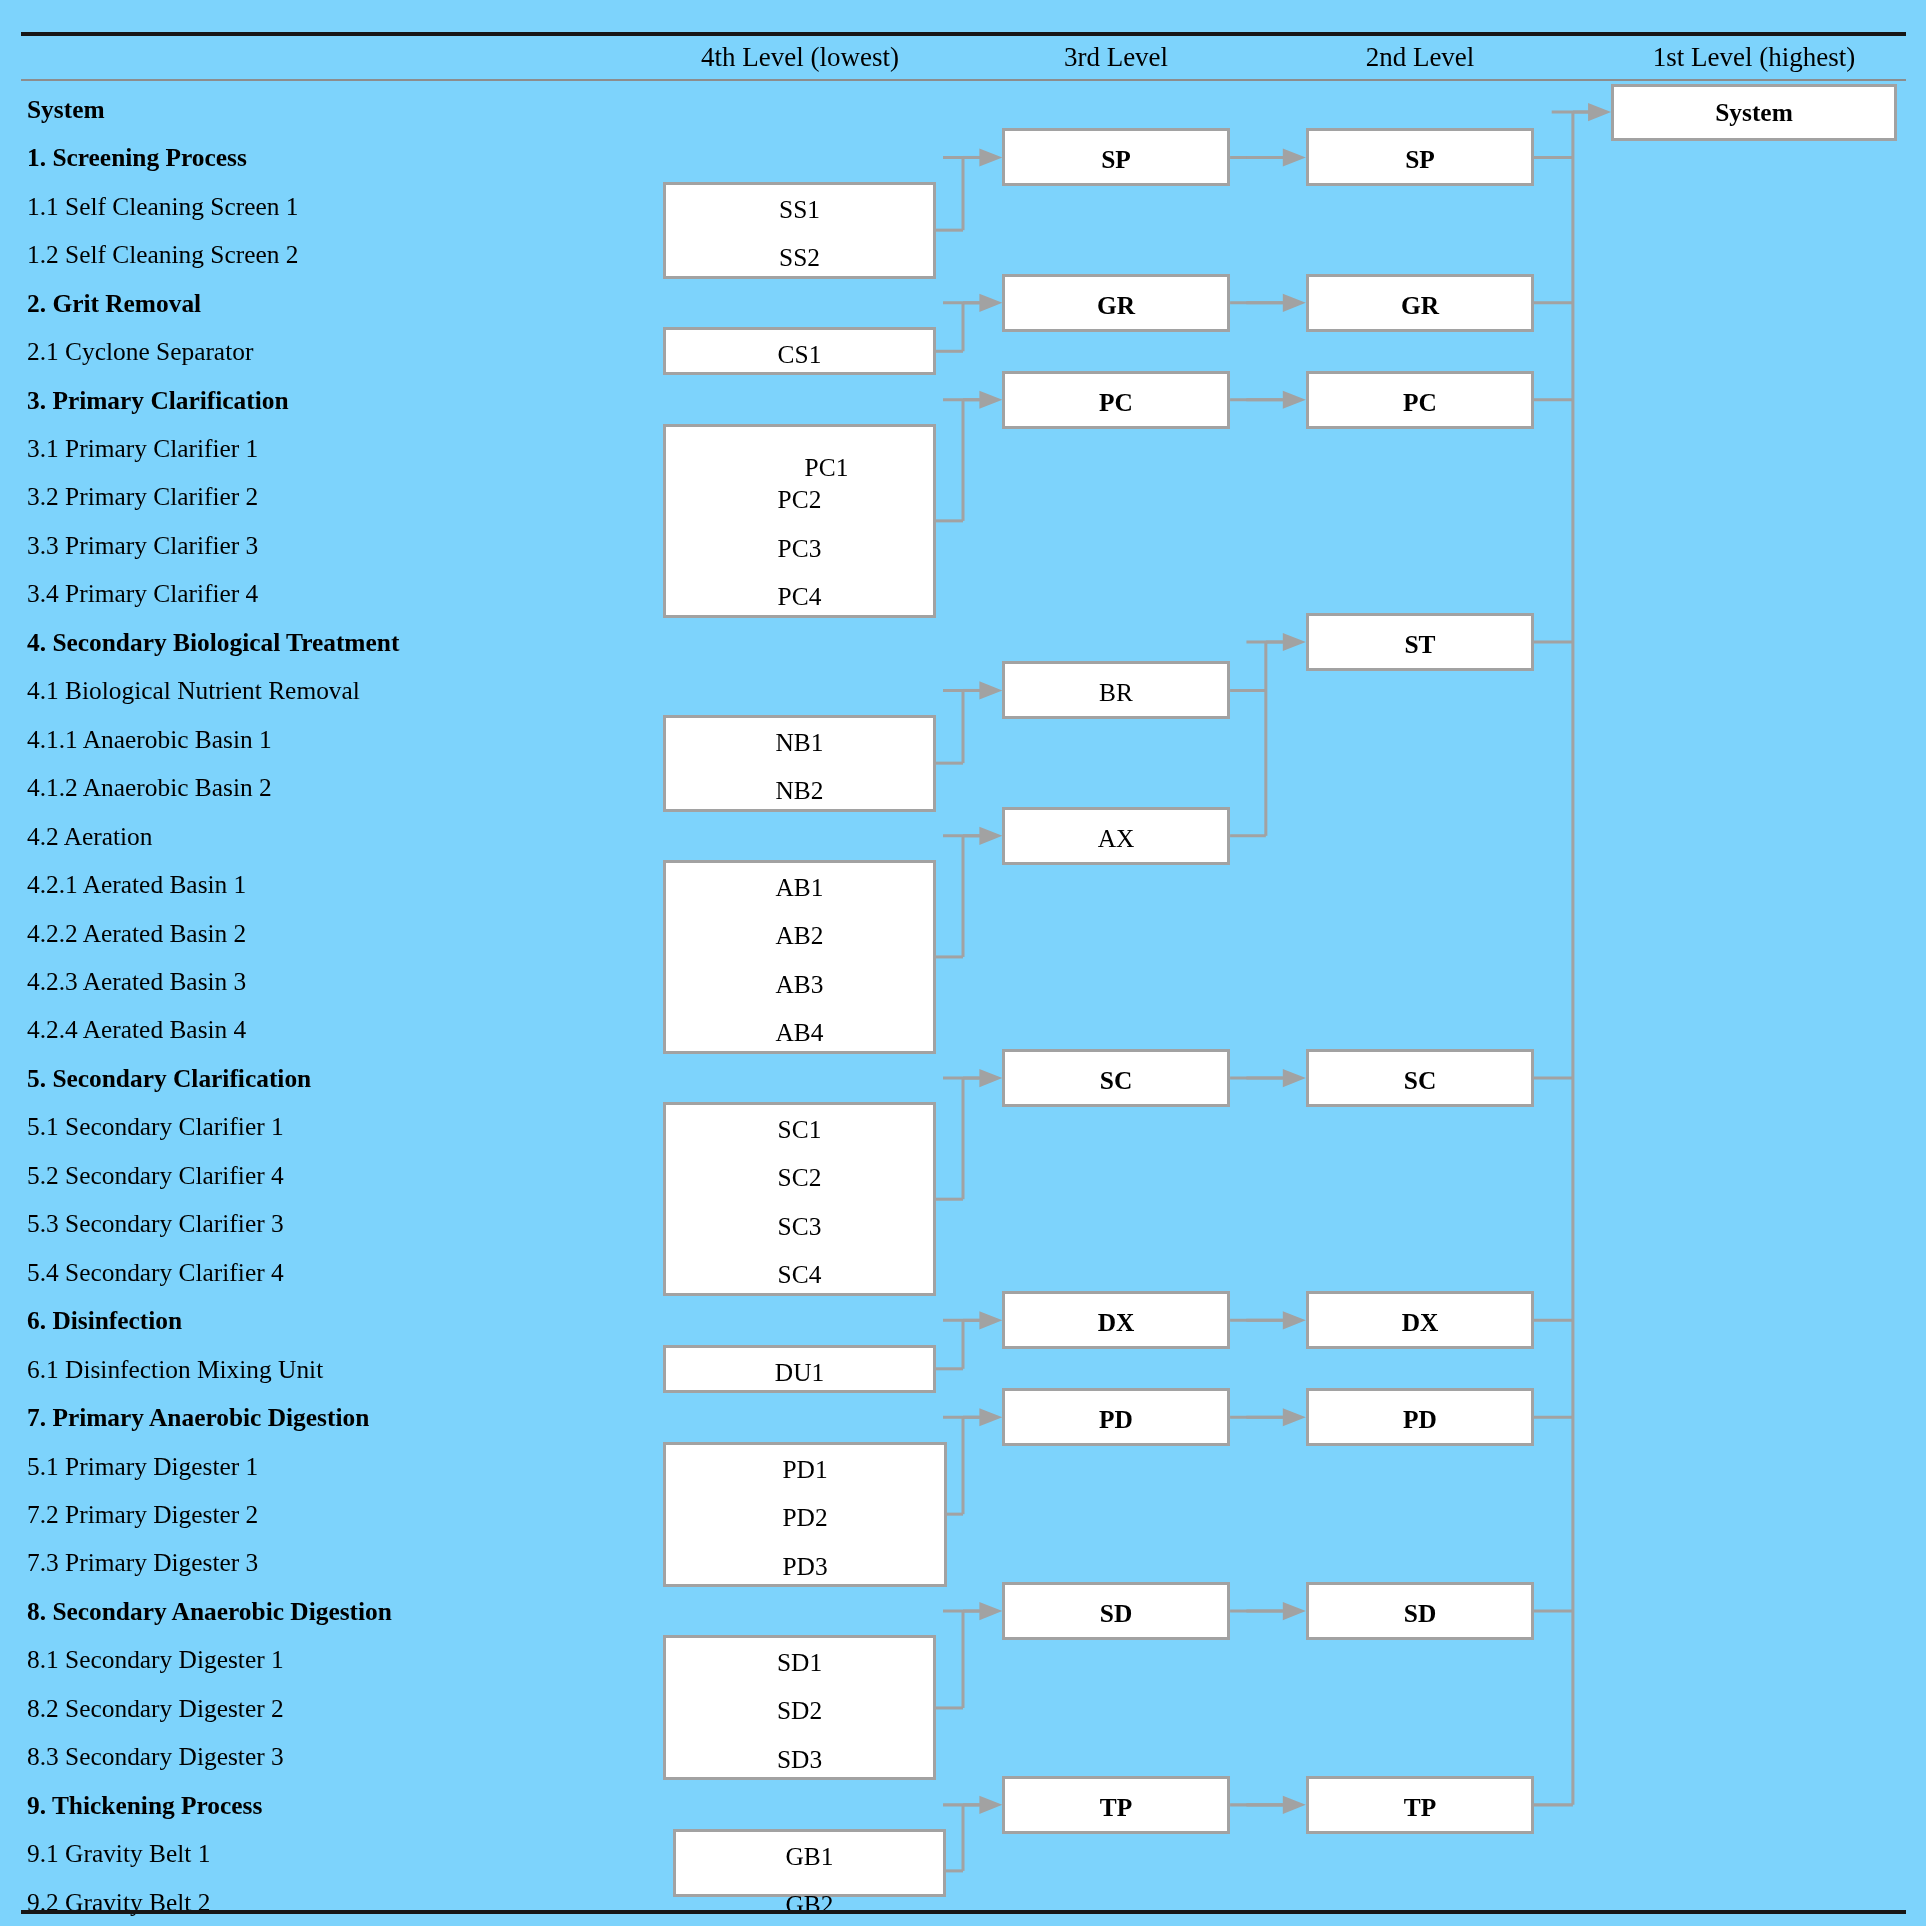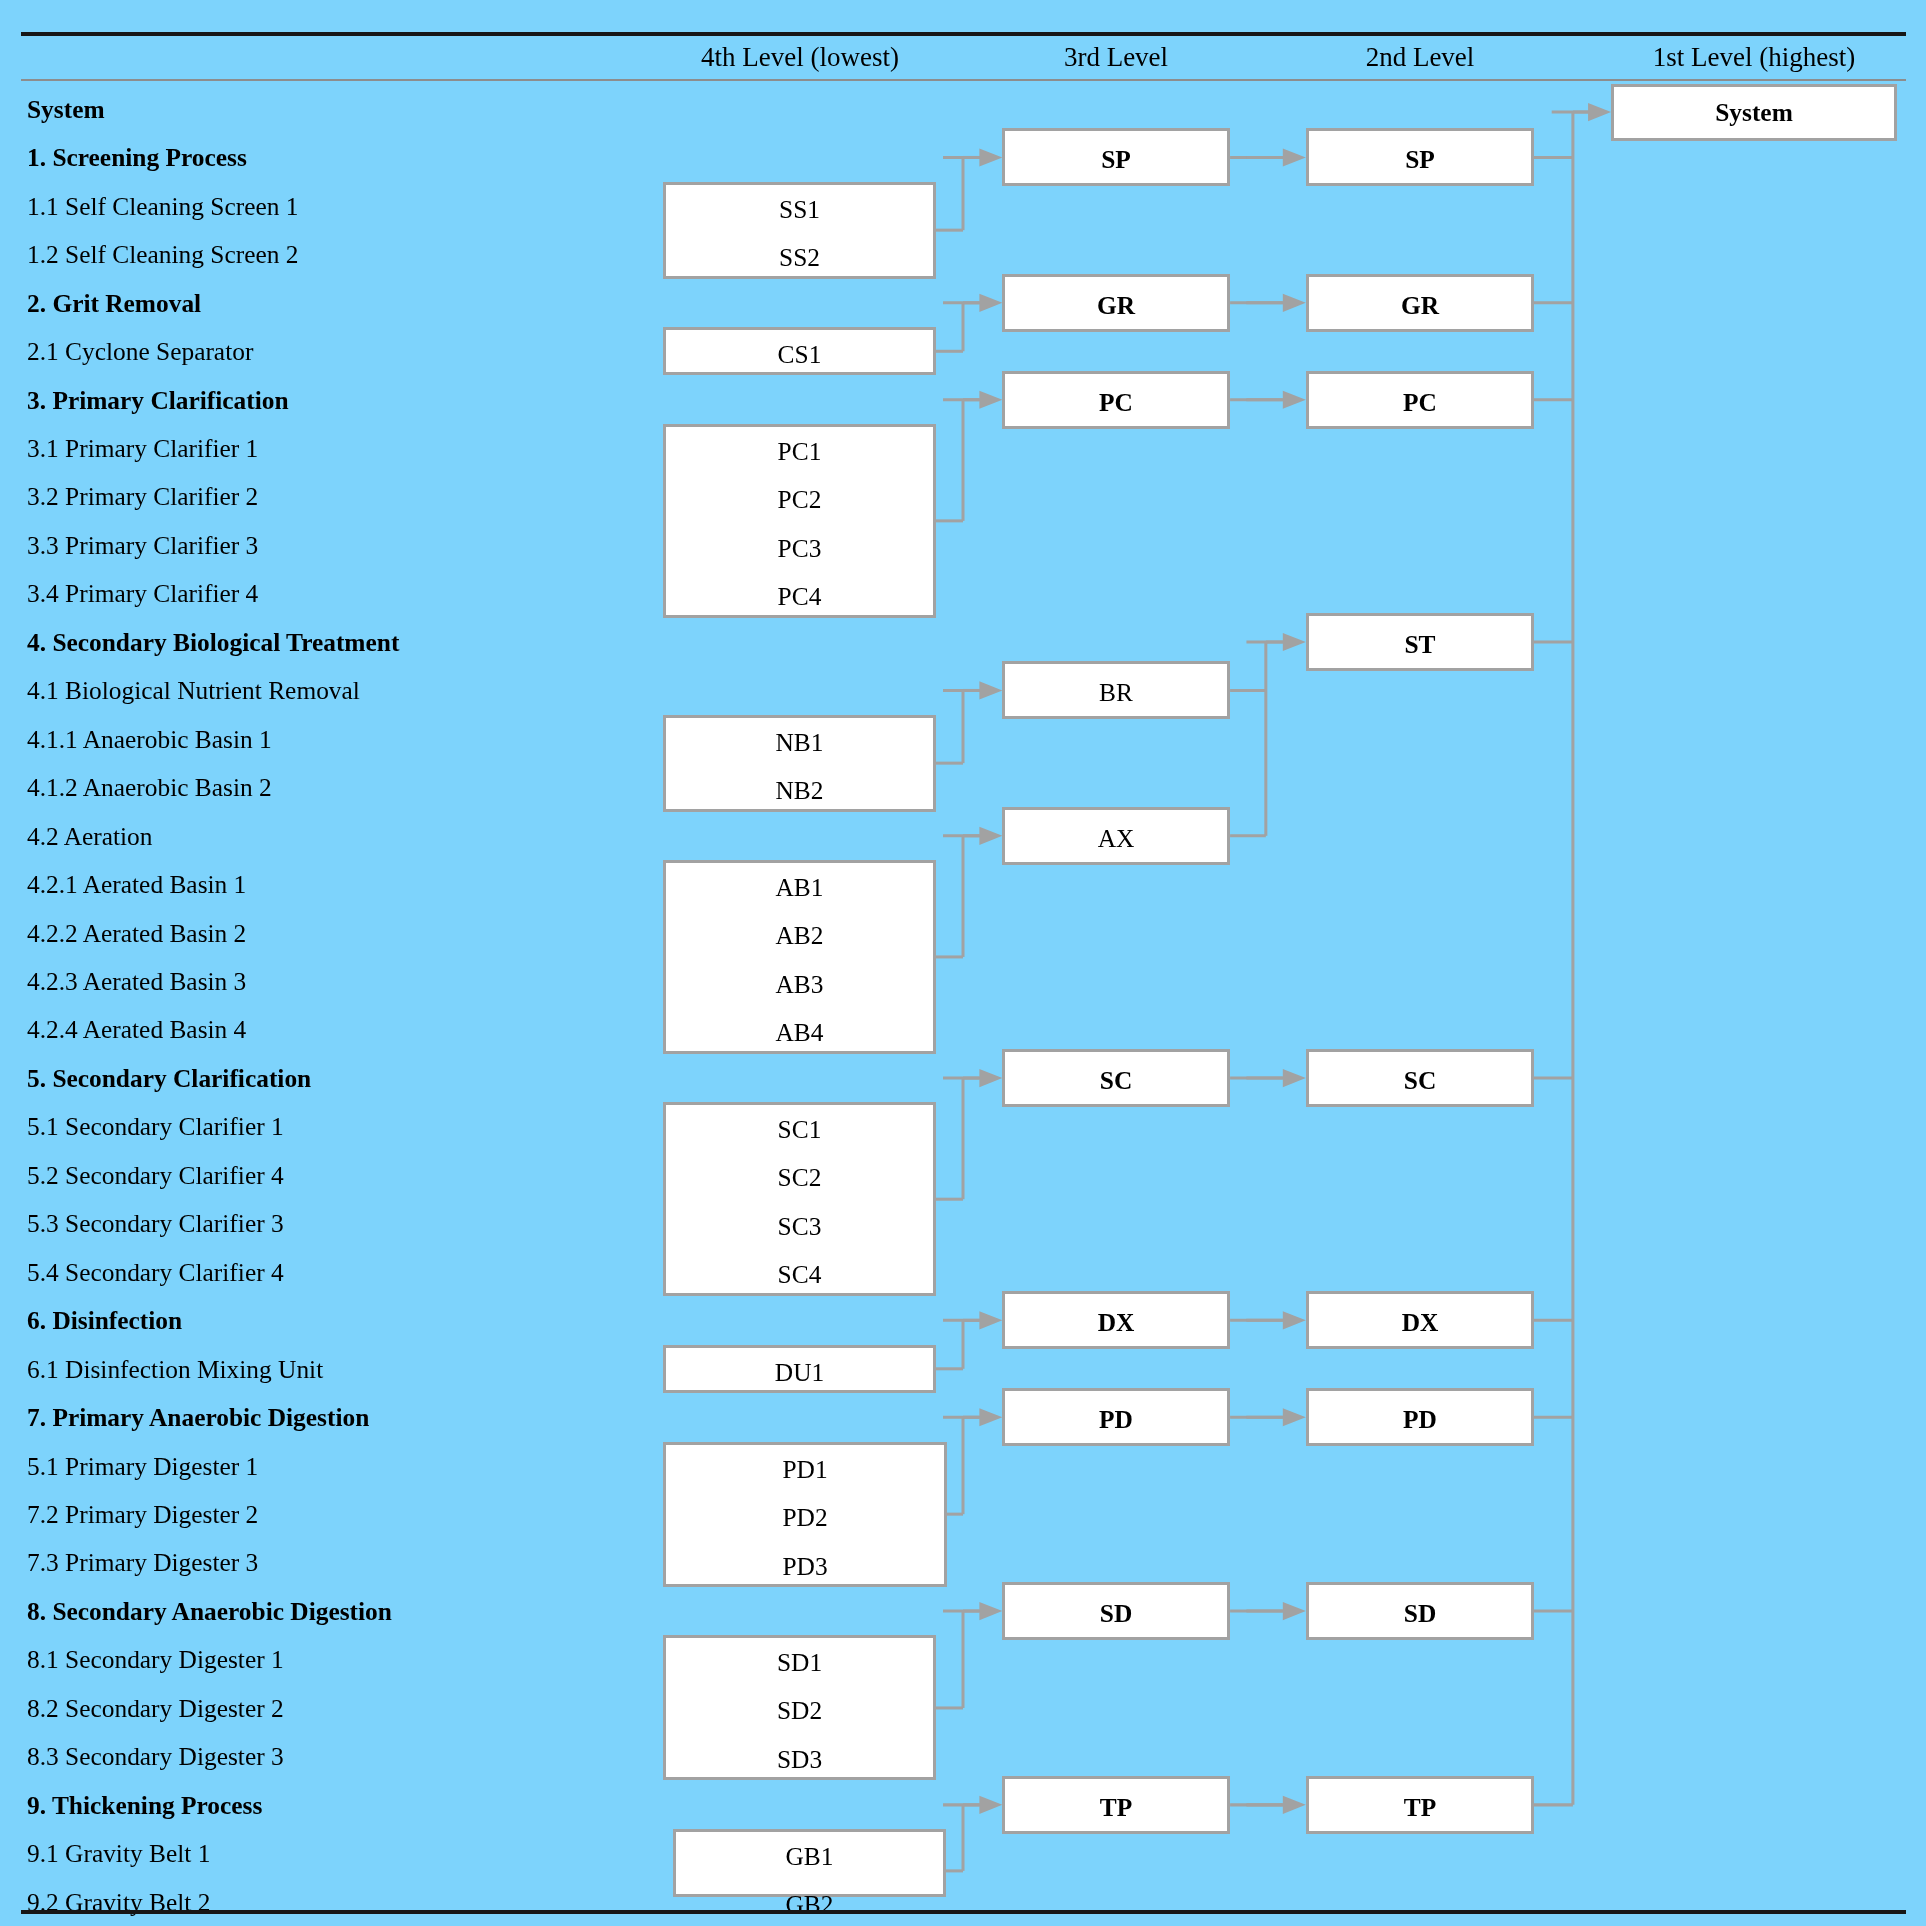--- a/index.html
+++ b/index.html
@@ -192,21 +192,21 @@
     </div>
   <div id="l4-layer">
       <div class="box" style="left: 663px; top: 182px; width: 273px; height: 97px;">
         <span class="code" style="top: 0px;">SS1</span>
         <span class="code" style="top: 48px;">SS2</span>
       </div>
       <div class="box" style="left: 663px; top: 327px; width: 273px; height: 48px;">
         <span class="code" style="top: 0px;">CS1</span>
       </div>
       <div class="box" style="left: 663px; top: 424px; width: 273px; height: 194px;">
-        <span class="code" style="top: 0px;">PC1</span>
+        <span class="code" style="top: 16px; padding-left: 27px;">PC1</span>
         <span class="code" style="top: 48px;">PC2</span>
         <span class="code" style="top: 97px;">PC3</span>
         <span class="code" style="top: 145px;">PC4</span>
       </div>
       <div class="box" style="left: 663px; top: 715px; width: 273px; height: 97px;">
         <span class="code" style="top: 0px;">NB1</span>
         <span class="code" style="top: 48px;">NB2</span>
       </div>
       <div class="box" style="left: 663px; top: 860px; width: 273px; height: 194px;">
         <span class="code" style="top: 0px;">AB1</span>

